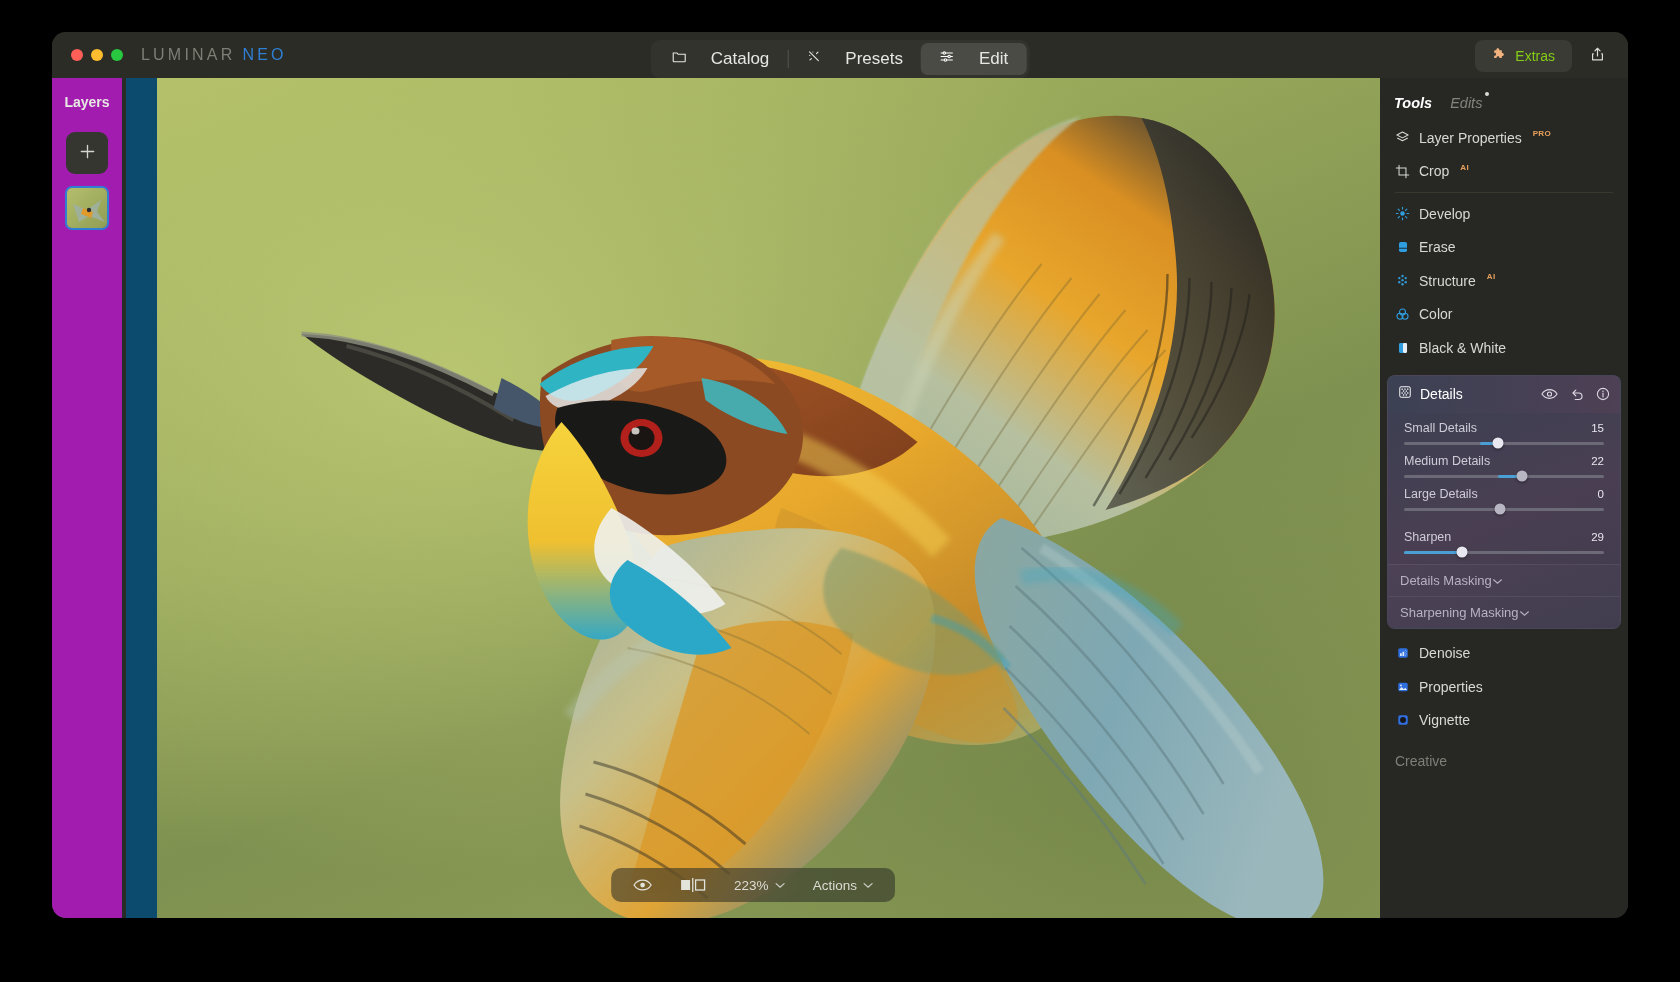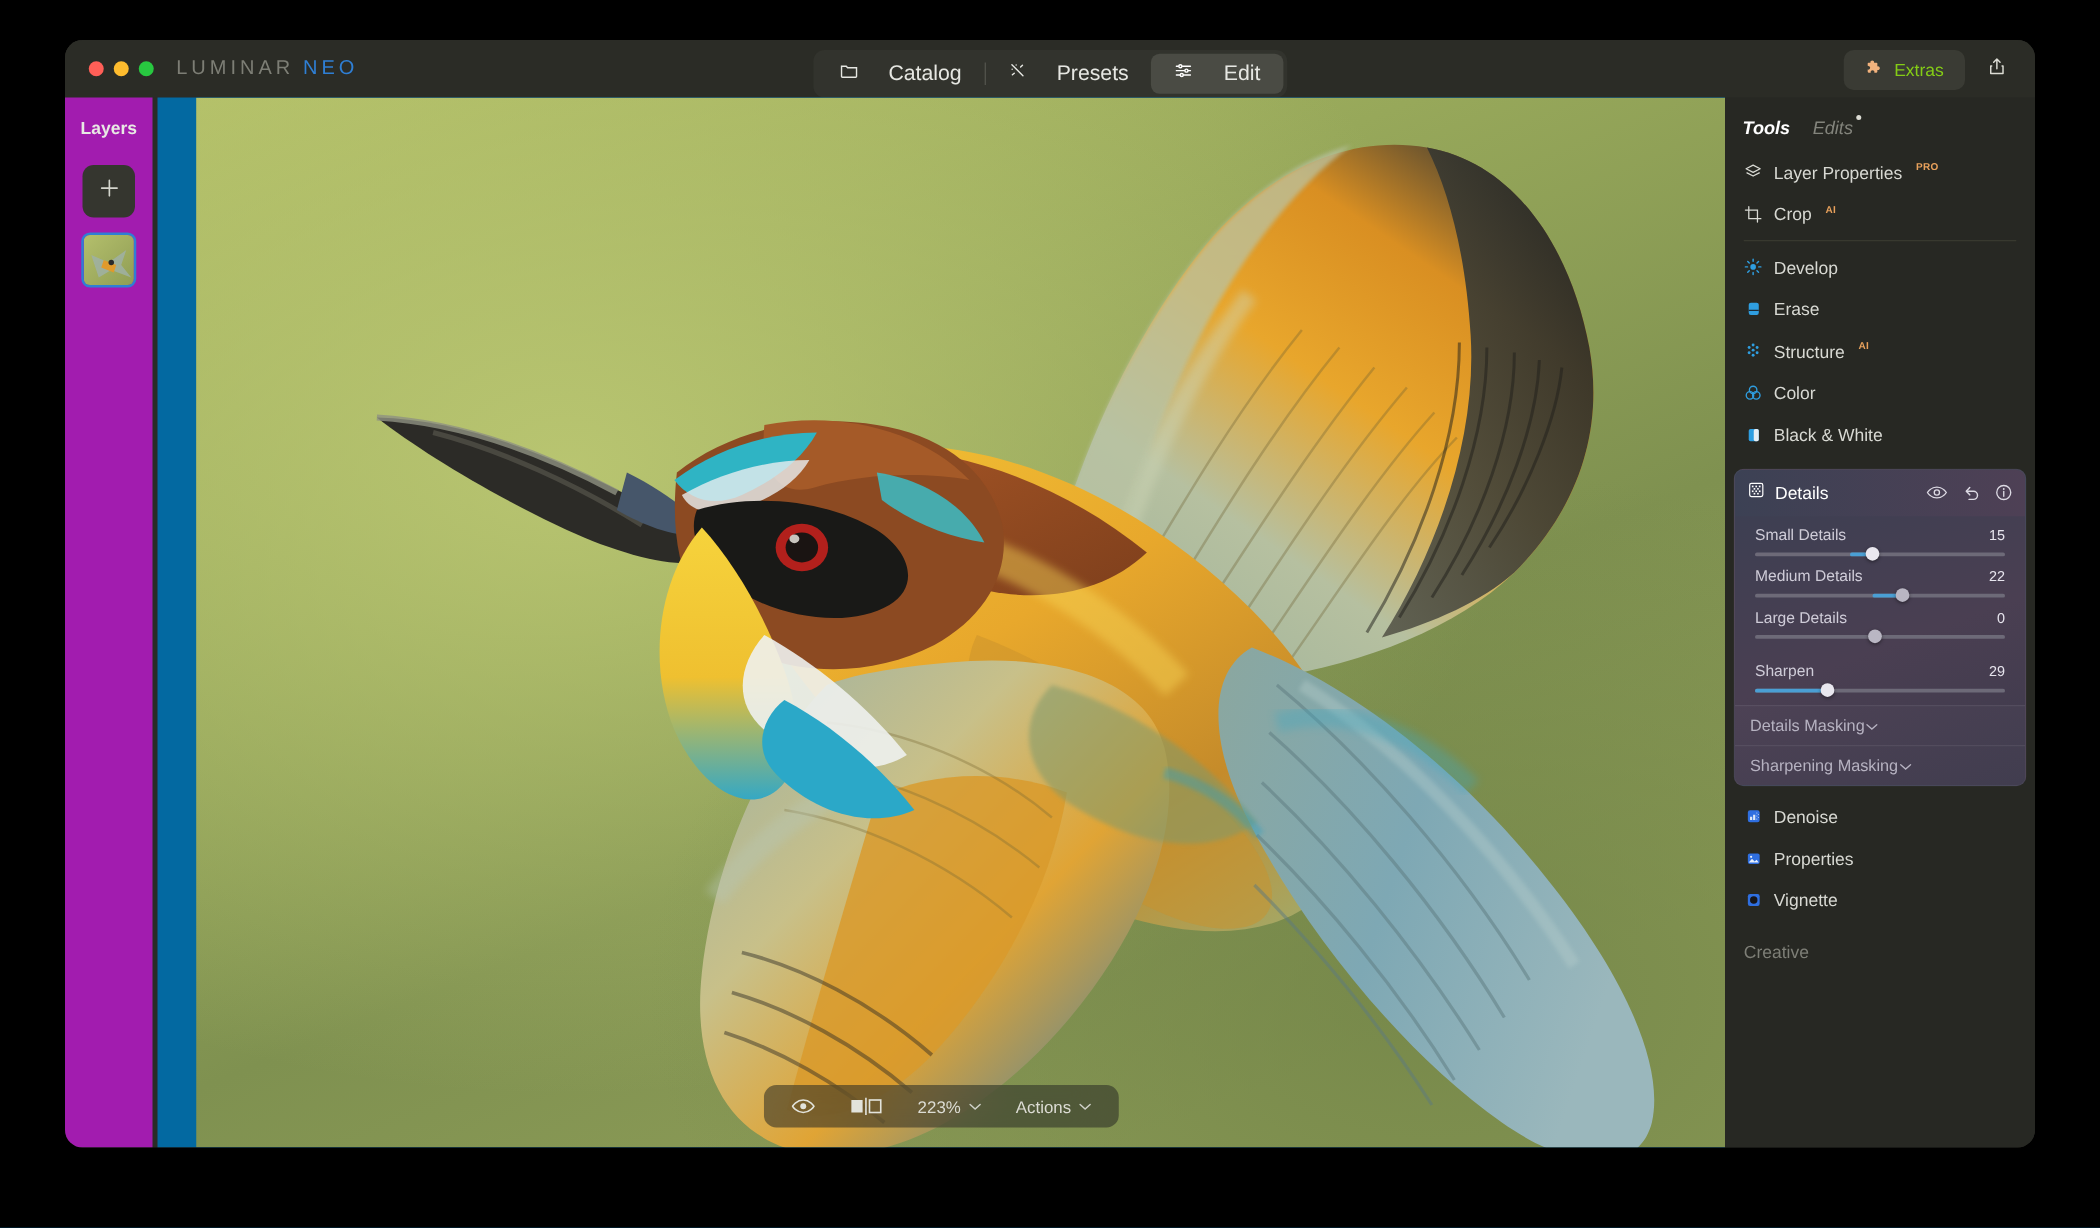--- a/index.html
+++ b/index.html
@@ -83,21 +83,21 @@
   }
   .layer-thumb {
     width:44px; height:44px; margin:12px auto 0;
     border-radius:7px; border:2px solid #2f7fd4;
     overflow:hidden; cursor:pointer; position:relative;
   }
 
   
   .canvas {
     position:absolute; left:74px; top:46px; right:248px; bottom:0;
-    overflow:hidden; background:#0369a1;padding-left:31px;
+    overflow:hidden; background:#0c4a6e;padding-left:31px;
   }
   .canvas svg { display:block; width:100%; height:100%; }
 
   
   .bottombar {
     position:absolute; left:50%; bottom:16px; transform:translateX(-50%);
     display:flex; align-items:center; gap:0px;
     background:rgba(40,42,36,.55);
     backdrop-filter:blur(16px);
     border-radius:10px;

